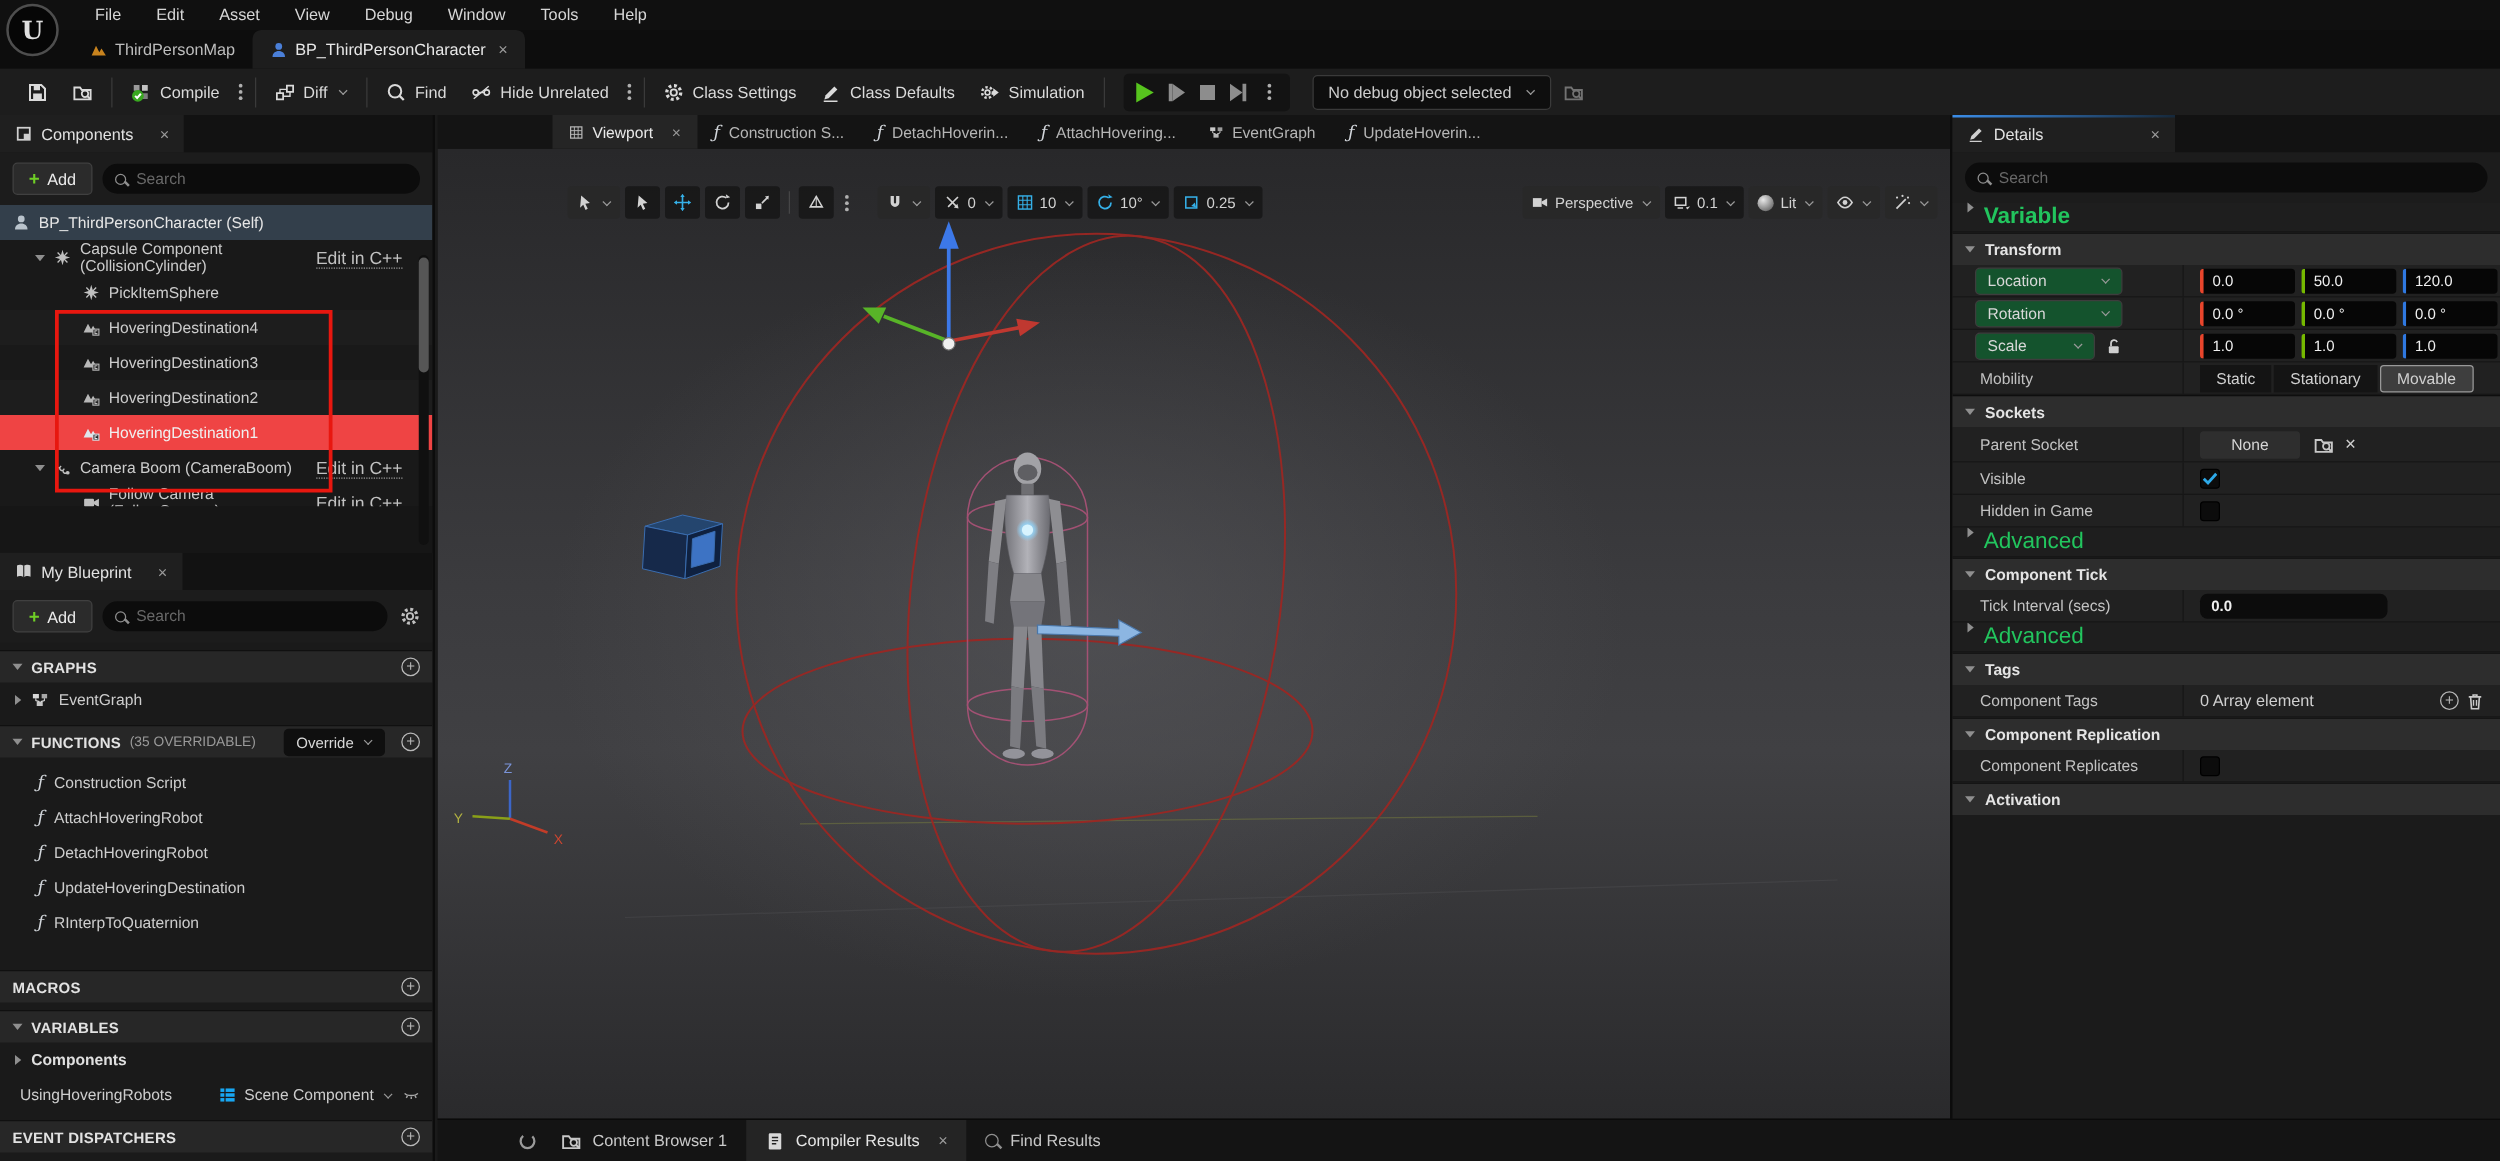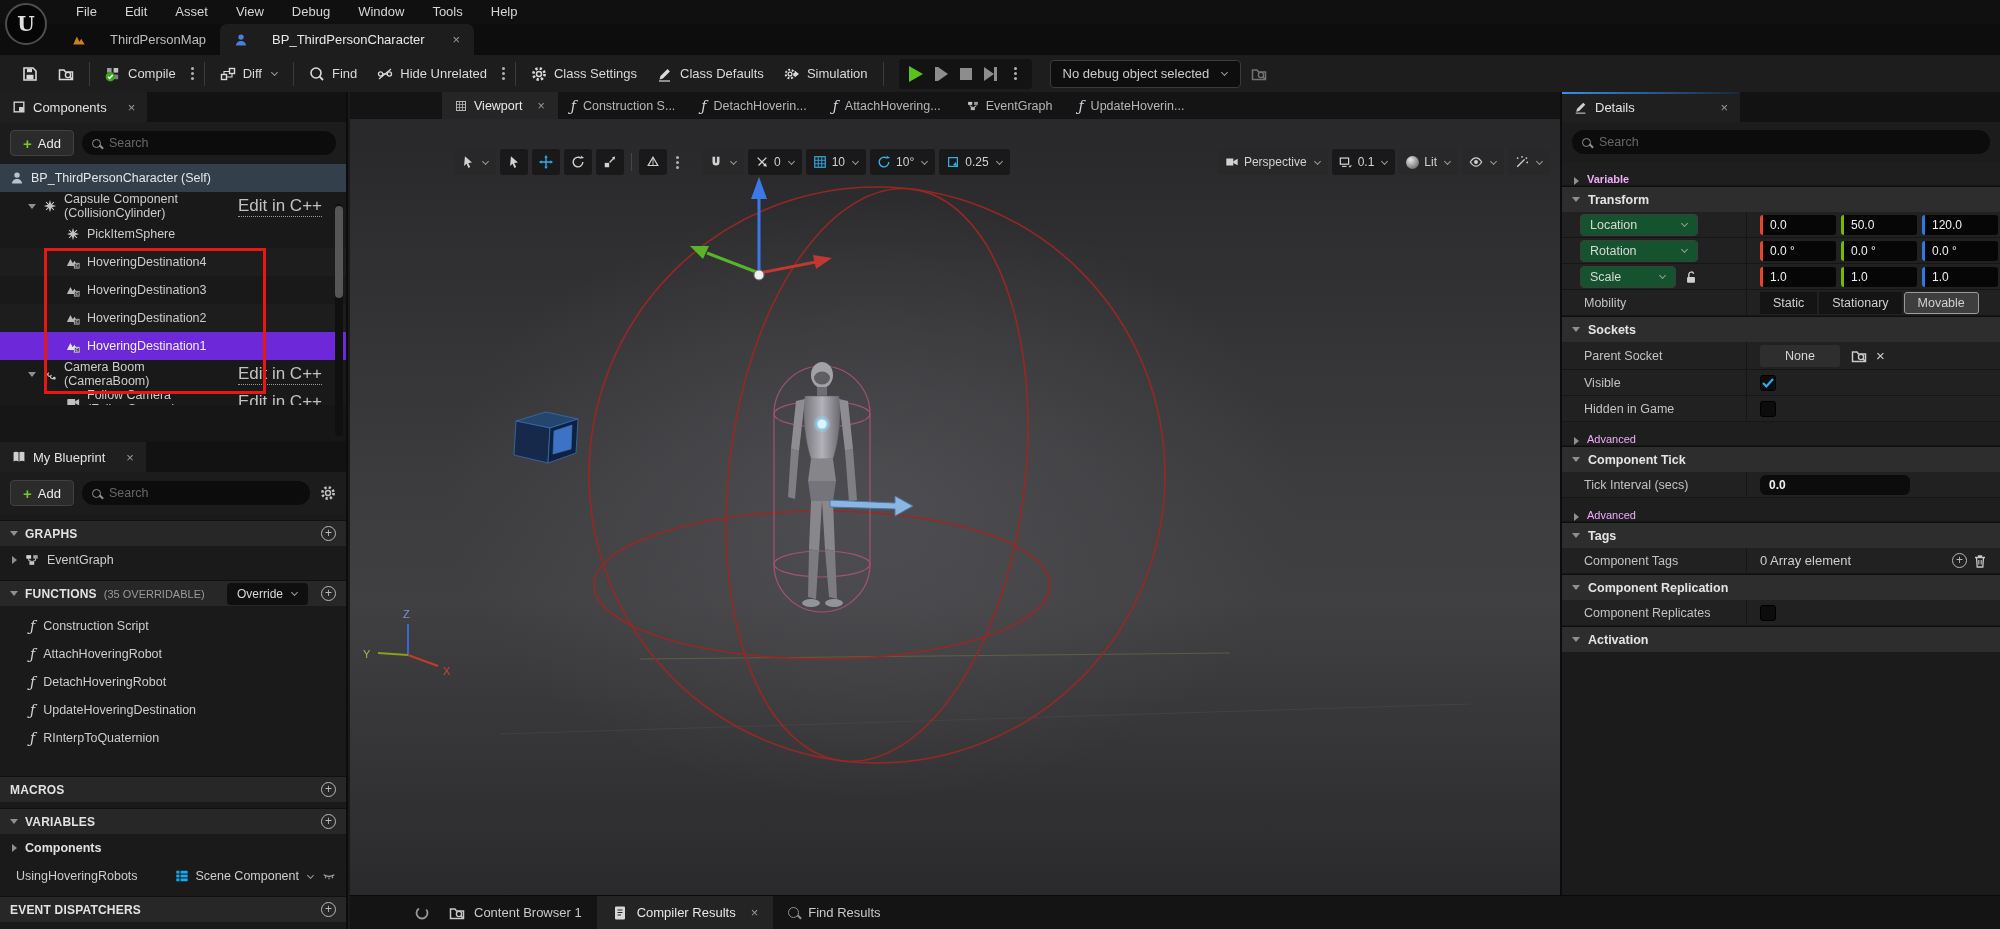--- a/index.html
+++ b/index.html
@@ -14,21 +14,21 @@
 .tri-d{width:0;height:0;border-top:5px solid #8f8f8f;border-left:4px solid transparent;border-right:4px solid transparent;flex:none}
 .lens{width:9px;height:9px;border:1.6px solid #8f8f8f;border-radius:50%;position:relative;flex:none}
 .lens::after{content:'';position:absolute;width:5px;height:1.6px;background:#8f8f8f;transform:rotate(45deg);right:-4px;bottom:-1px}
 .pluscirc{width:15px;height:15px;border:1.4px solid #b8b8b8;border-radius:50%;color:#b8b8b8;font-size:12px;line-height:12px;text-align:center;flex:none}
 .fn{font-family:"DejaVu Serif",serif;font-style:italic;color:#d2d6db;font-size:14px;line-height:1;flex:none}
 
 #menubar{position:absolute;left:0;top:0;width:2000px;height:24px;background:#101010;display:flex;align-items:center;padding-left:62px}
 .mitem{padding:0 14px;line-height:24px;color:#d6d6d6}
 #uelogo{position:absolute;left:5px;top:3px;width:42px;height:42px;border-radius:50%;background:#060606;border:2px solid #4e4e4e;z-index:9;display:grid;place-items:center;color:#e0e0e0;font-family:"DejaVu Serif",serif;font-weight:bold;font-size:20px}
 #assettabs{position:absolute;left:0;top:24px;width:2000px;height:31px;background:#0d0d0d;display:flex;align-items:stretch;padding-left:58px}
-.atab{display:flex;align-items:center;gap:24px;padding:0 14px;color:#bdbdbd}
+.atab{display:flex;align-items:center;gap:6px;padding:0 14px;color:#bdbdbd}
 .atab.active{background:#1d1d1d;border-radius:7px 7px 0 0;color:#e8e8e8}
 .atab .close{color:#9a9a9a;margin-left:4px}
 #toolbar{position:absolute;left:0;top:55px;width:2000px;height:37px;background:#1d1d1d;display:flex;align-items:center;padding:0 12px}
 .tbtn{display:flex;align-items:center;gap:7px;padding:0 10px;height:30px;color:#dadada}
 .tsep{width:1px;height:24px;background:#3a3a3a;margin:0 5px;flex:none}
 .playgroup{display:flex;align-items:center;background:#131313;border-radius:4px;height:30px;padding:0 10px;gap:12px;margin-left:10px}
 .playtri{width:0;height:0;border-left:14px solid #57c41e;border-top:8px solid transparent;border-bottom:8px solid transparent}
 .stopsq{width:12px;height:12px;background:#8d8d8d}
 .bar{width:3px;height:14px;background:#8d8d8d}
 .smtri{width:0;height:0;border-left:10px solid #8d8d8d;border-top:7px solid transparent;border-bottom:7px solid transparent}
@@ -43,22 +43,22 @@
 .searchpill{flex:1;height:24px;background:#0c0c0c;border-radius:12px;display:flex;align-items:center;gap:8px;padding:0 10px}
 .searchpill input{flex:1;background:transparent;border:none;outline:none;color:#c8c8c8;font:inherit;font-size:12.5px}
 .searchpill input::placeholder{color:#686868}
 
 #leftcol{position:absolute;left:0;top:92px;width:348px;height:837px;background:#161616;border-right:2px solid #0c0c0c}
 #componentsPanel{position:absolute;left:0;top:0;width:100%;height:350px;overflow:hidden}
 .tree{position:relative;background:#191919;height:241px;overflow:hidden;font-size:12.5px}
 .trow{height:28px;display:flex;align-items:center;gap:7px;color:#cccccc;padding-right:8px}
 .trow.alt{background:#1d1d1d}
 .trow.selfrow{background:#333f4b;color:#e6e6e6}
-.trow.sel{background:#6d28d9;color:#f0f0f0}
-.editlink{margin-left:auto;margin-right:16px;color:#c2c2c2;font-size:17px;border-bottom:1px dotted #9a9a9a;flex:none}
+.trow.sel{background:#ef4444;color:#f0f0f0}
+.editlink{margin-left:auto;margin-right:16px;color:#c2c2c2;font-size:14px;border-bottom:1px dotted #9a9a9a;flex:none}
 .ind1{padding-left:10px}.ind2{padding-left:28px}.ind3{padding-left:66px}
 #redbox{position:absolute;left:44px;top:156px;width:222px;height:146px;border:3px solid #e8170f;z-index:8;pointer-events:none}
 .vscroll{position:absolute;right:3px;top:112px;width:8px;height:232px;background:#101010;border-radius:4px}
 .vscroll .thumb{position:absolute;left:0;top:2px;width:8px;height:92px;background:#565656;border-radius:4px}
 #myBlueprintPanel{position:absolute;left:0;top:350px;width:100%;height:487px;background:#1a1a1a;overflow:hidden}
 .sechead{height:26px;background:#272727;display:flex;align-items:center;gap:7px;padding:0 10px;border-top:1px solid #101010;margin-top:6px}
 .sechead b{font-size:12px;color:#e2e2e2;letter-spacing:.2px}
 .sechead .note{font-size:11px;color:#9a9a9a;font-weight:normal}
 .sechead .pluscirc{margin-left:auto}
 .brow{height:28px;display:flex;align-items:center;gap:8px;padding-left:30px;color:#cdcdcd;font-size:12.5px}
@@ -79,21 +79,21 @@
 .litsphere{width:13px;height:13px;border-radius:50%;background:radial-gradient(circle at 35% 30%,#e8e8e8,#8a8a8a 60%,#4a4a4a);flex:none}
 
 #rightcol{position:absolute;left:1560px;top:92px;width:440px;height:837px;background:#1b1b1b;border-left:2px solid #0c0c0c}
 .dtab{width:178px}
 .dtab::before{content:'';position:absolute;top:0;left:0;right:0;height:2px;background:linear-gradient(90deg,#3b8de8,#16283a)}
 .dhead{height:26px;background:#2d2d2d;display:flex;align-items:center;gap:8px;padding:0 10px;border-top:1px solid #0e0e0e;font-weight:bold;font-size:12.5px;color:#e4e4e4}
 .dprop{display:flex;align-items:center;height:26px;background:#212121;border-bottom:1px solid #161616;position:relative}
 .dprop::after{content:'';position:absolute;left:184px;top:0;bottom:0;width:1px;background:#161616}
 .dname{width:184px;padding-left:22px;color:#c2c2c2;font-size:12.5px;flex:none}
 .dval{flex:1;display:flex;align-items:center;gap:5px;padding-left:14px}
-.dsimple{height:24px;display:flex;align-items:flex-end;gap:8px;padding-left:12px;background:#1e1e1e;border-bottom:1px solid #151515;color:#f0abfc;font-size:11px}
+.dsimple{height:24px;display:flex;align-items:flex-start;gap:8px;padding-left:12px;background:#1e1e1e;border-bottom:1px solid #151515;color:#22c55e;font-size:18px}
 .axisdrop{height:22px;width:118px;background:#14532d;border:1px solid #3d3d3d;border-radius:4px;display:flex;align-items:center;justify-content:space-between;padding:0 9px;margin-left:18px;color:#d8d8d8;font-size:12.5px}
 .numf{width:76px;height:20px;background:#060606;border-radius:3px;display:flex;align-items:center;padding-left:7px;color:#f0f0f0;font-size:12px}
 .bx{border-left:3px solid #e8452c}.by{border-left:3px solid #76b900}.bz{border-left:3px solid #2f78e0}
 .seg{display:flex;gap:2px}
 .segbtn{height:22px;padding:0 13px;background:#141414;display:flex;align-items:center;color:#d0d0d0;font-size:12.5px}
 .segbtn.active{background:#3e3e3e;border:1px solid #999999;border-radius:3px}
 .cb{width:16px;height:16px;background:#0c0c0c;border:1px solid #000;border-radius:3px;display:grid;place-items:center;flex:none}
 .tickf{width:150px;height:20px;background:#0c0c0c;border-radius:6px;display:flex;align-items:center;padding-left:9px;color:#f0f0f0;font-size:12px;font-weight:bold}
 .nonebtn{width:80px;height:22px;background:#2e2e2e;border-radius:3px;display:grid;place-items:center;color:#d6d6d6;font-size:12.5px}
 

